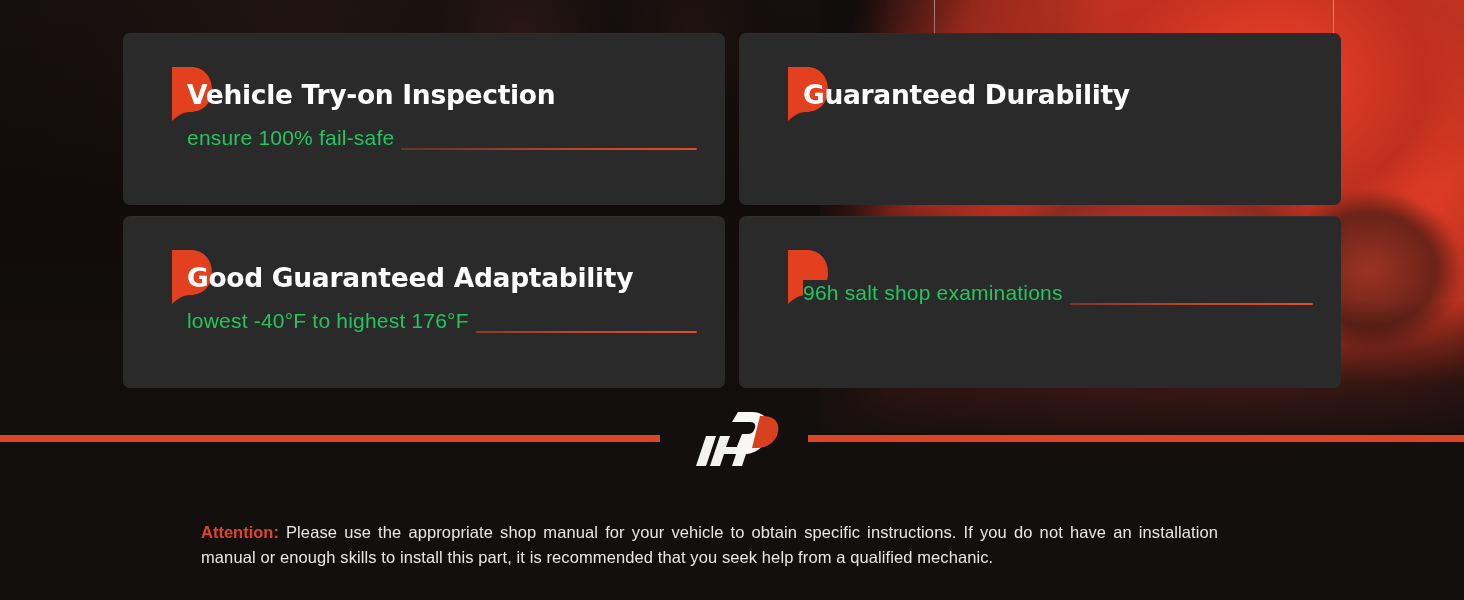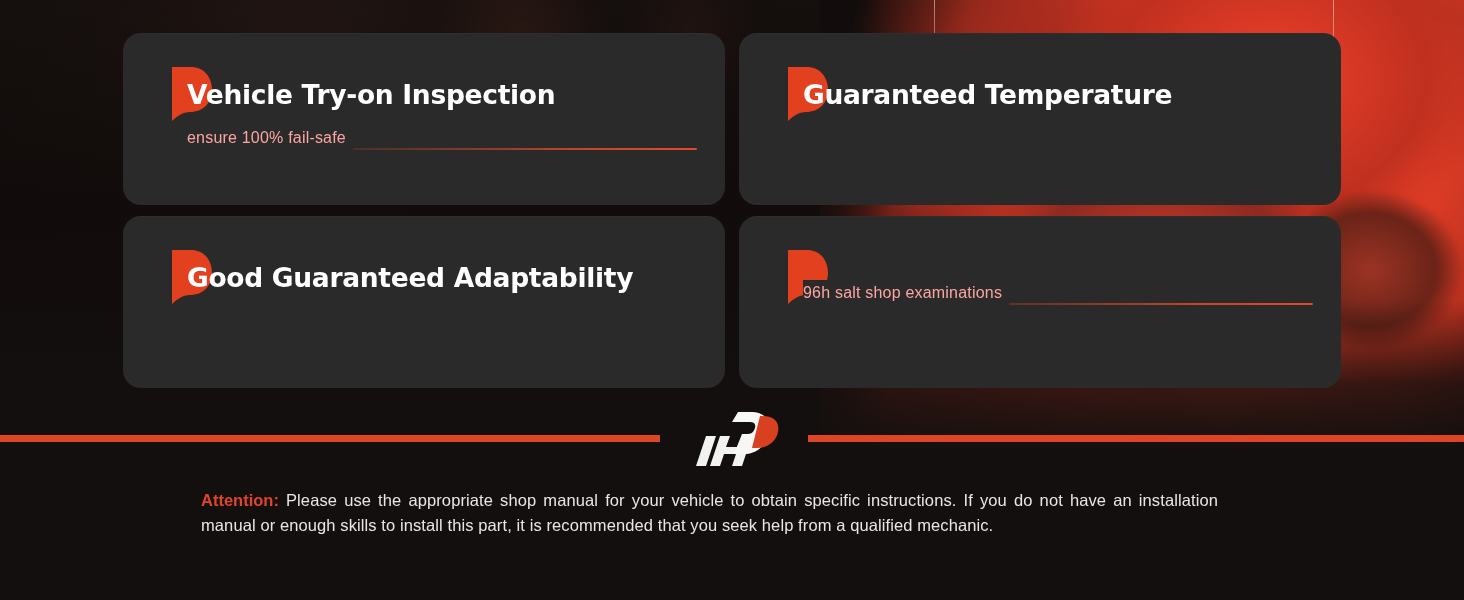--- a/index.html
+++ b/index.html
@@ -79,21 +79,21 @@
     display:grid;
     grid-template-columns:602px 602px;
     grid-auto-rows:172px;
     column-gap:14px;
     row-gap:11px;
   }
 
   .card {
     position:relative;
     background:#2a2a2a;
-    border-radius:18px;
+    border-radius:7px;
     overflow:hidden;
     box-shadow:0 1px 0 rgba(255,255,255,.02) inset;
   }
 
   .card-inner {
     position:absolute;
     left:64px;
     top:48px;
     right:30px;
   }
@@ -126,23 +126,23 @@
     position:relative;
     margin-top:16px;
     height:26px;
   }
   .card-sub {
     position:relative;
     z-index:2;
     display:inline-block;
     font-family:"Liberation Sans", sans-serif;
     font-weight:300;
-    font-size:16px;
+    font-size:21px;
     letter-spacing:.2px;
-    color:#fca5a5;
+    color:#22c55e;
     line-height:26px;
     white-space:nowrap;
     background:#2a2a2a;
     padding-right:7px;
   }
   .card-rule {
     position:absolute;
     left:0;
     right:-2px;
     bottom:1px;
@@ -168,21 +168,21 @@
   .logo {
     position:absolute;
     left:676px; top:404px;
     width:120px; height:66px;
   }
   .logo svg { display:block; width:100%; height:100%; }
 
   
   .attention {
     position:absolute;
-    left:201px; top:488px;
+    left:201px; top:520px;
     width:1017px;
     font-family:"Liberation Sans", sans-serif;
     font-weight:300;
     font-size:16.5px;
     line-height:24.5px;
     color:#e9e6e5;
     text-align:justify;
     letter-spacing:.1px;
   }
   .attention-label {
@@ -225,32 +225,36 @@
       </div>
     </div>
 
     <div class="card">
       <div class="card-inner">
         <span class="flagmark">
           <svg viewBox="0 0 42 56" xmlns="http://www.w3.org/2000/svg">
             <path d="M1 1 H20 C33 1 41 11 41 24 C41 37 32 46 19 46 C12 46 6 50 1 55 Z" fill="#e2401f"></path>
           </svg>
         </span>
-        <div class="card-title">Guaranteed Temperature</div>
+        <div class="card-title">Guaranteed Durability</div>
       </div>
     </div>
 
     <div class="card">
       <div class="card-inner">
         <span class="flagmark">
           <svg viewBox="0 0 42 56" xmlns="http://www.w3.org/2000/svg">
             <path d="M1 1 H20 C33 1 41 11 41 24 C41 37 32 46 19 46 C12 46 6 50 1 55 Z" fill="#e2401f"></path>
           </svg>
         </span>
         <div class="card-title">Good Guaranteed Adaptability</div>
+        <div class="card-sub-row">
+          <span class="card-rule"></span>
+          <span class="card-sub">lowest -40°F to highest 176°F</span>
+        </div>
       </div>
     </div>
 
     <div class="card">
       <div class="card-inner">
         <span class="flagmark">
           <svg viewBox="0 0 42 56" xmlns="http://www.w3.org/2000/svg">
             <path d="M1 1 H20 C33 1 41 11 41 24 C41 37 32 46 19 46 C12 46 6 50 1 55 Z" fill="#e2401f"></path>
           </svg>
         </span>

